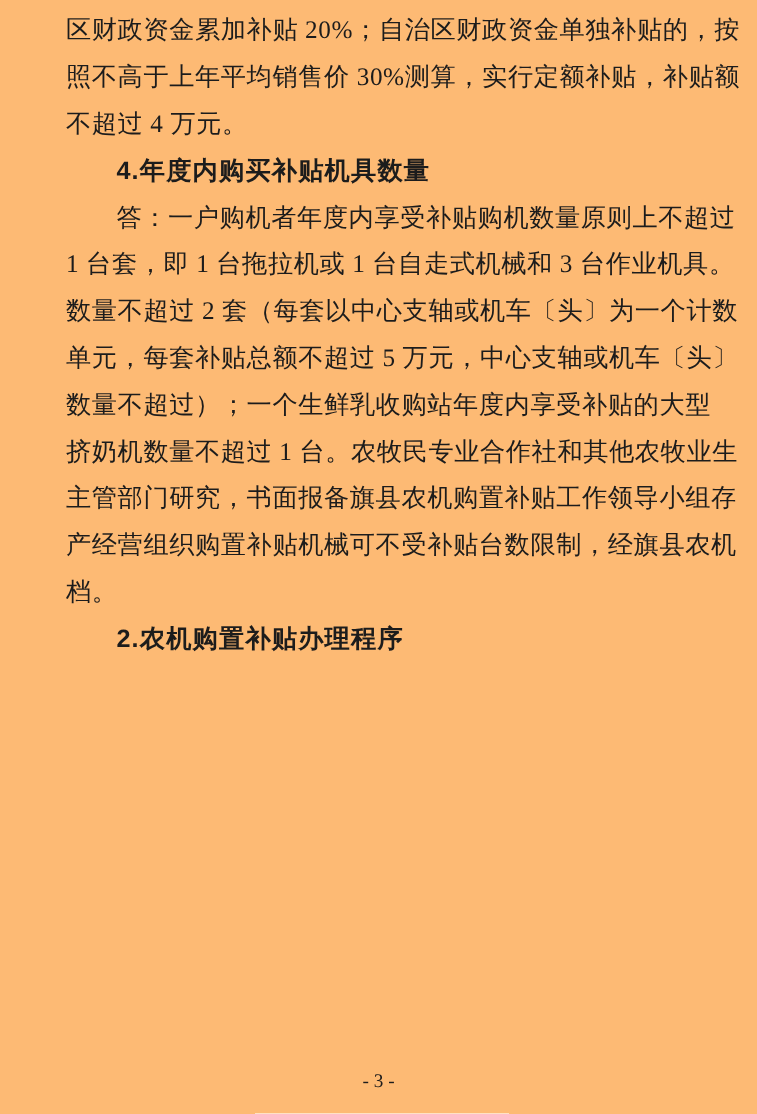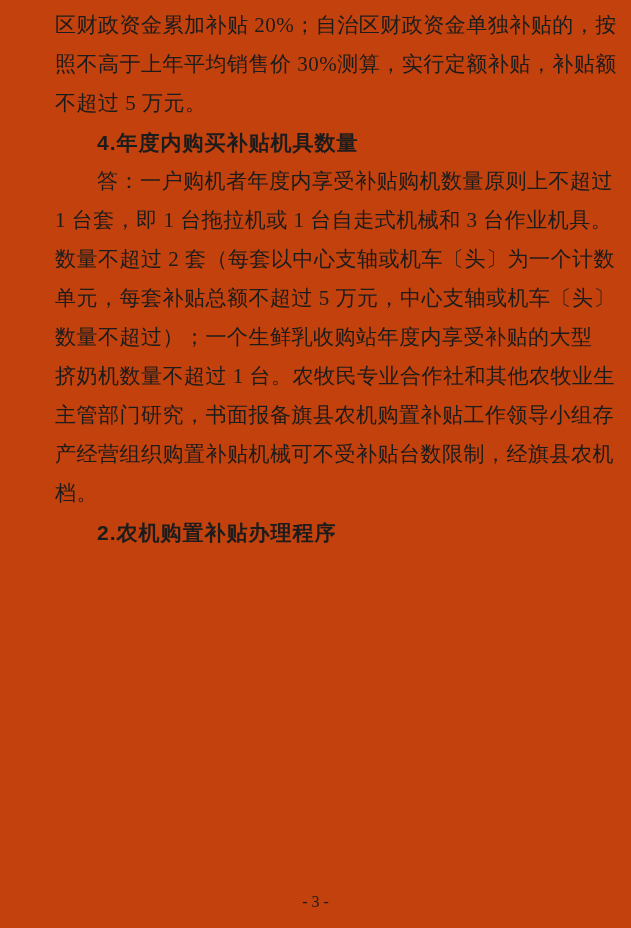--- a/index.html
+++ b/index.html
@@ -4,21 +4,21 @@
   <style>
     html, body {
       margin: 0;
       padding: 0;
       background: #ffffff;
     }
     .page {
       position: relative;
       width: 631px;
       height: 928px;
-      background: #c2410c;
+      background: #fdba74;
       overflow: hidden;
       font-family: "Liberation Serif", "DejaVu Serif", serif;
       color: #1c1c1c;
     }
     .content {
       position: absolute;
       top: 6px;
       left: 55px;
       width: 523px;
     }
@@ -58,21 +58,21 @@
       font-family: "Liberation Serif", "DejaVu Serif", serif;
     }
   </style>
 </head>
 <body>
 
 <div class="page">
   <div class="content">
     <div class="line">区财政资金累加补贴 20%；自治区财政资金单独补贴的，按</div>
     <div class="line">照不高于上年平均销售价 30%测算，实行定额补贴，补贴额</div>
-    <div class="line last">不超过 5 万元。</div>
+    <div class="line last">不超过 4 万元。</div>
     <div class="line heading indent">4.年度内购买补贴机具数量</div>
     <div class="line indent">答：一户购机者年度内享受补贴购机数量原则上不超过</div>
     <div class="line">1 台套，即 1 台拖拉机或 1 台自走式机械和 3 台作业机具。</div>
     <div class="line">数量不超过 2 套（每套以中心支轴或机车〔头〕为一个计数</div>
     <div class="line">单元，每套补贴总额不超过 5 万元，中心支轴或机车〔头〕</div>
     <div class="line">数量不超过）；一个生鲜乳收购站年度内享受补贴的大型</div>
     <div class="line">挤奶机数量不超过 1 台。农牧民专业合作社和其他农牧业生</div>
     <div class="line">主管部门研究，书面报备旗县农机购置补贴工作领导小组存</div>
     <div class="line">产经营组织购置补贴机械可不受补贴台数限制，经旗县农机</div>
     <div class="line last">档。</div>

